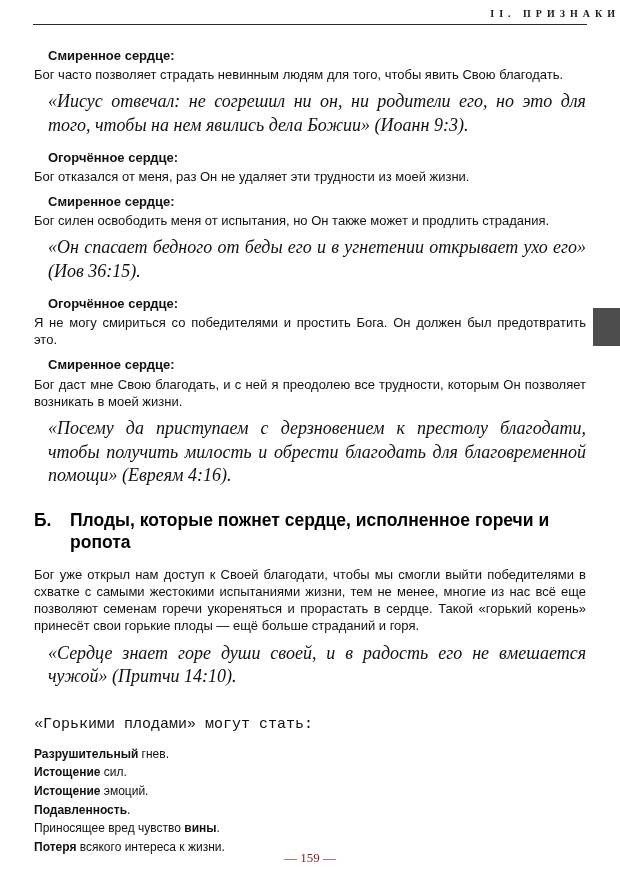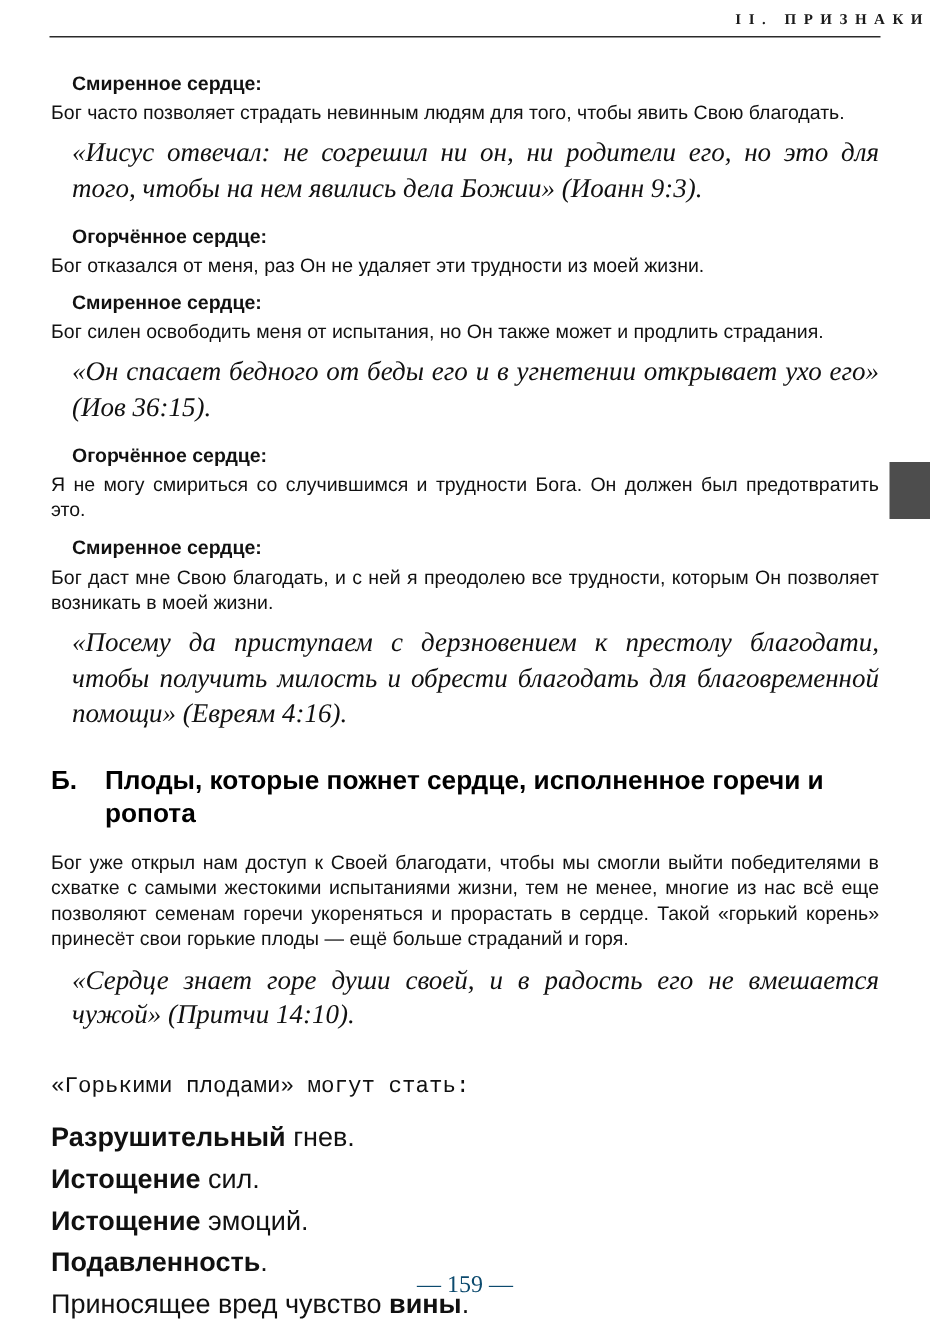--- a/index.html
+++ b/index.html
@@ -72,41 +72,41 @@
     margin: 0 0 4px 0;
     text-align: justify;
   }
   .list-heading {
     font-size: 15px;
     margin: 26px 0 10px 0;
     font-family: Liberation Mono, monospace;
   }
   .fruit-list { margin: 0; }
   .fruit-item {
-    font-size: 18px;
+    font-size: 12px;
     line-height: 1.55;
   }
   .bold-term { font-weight: bold; }
   .edge-tab {
     position: absolute;
     right: 0;
     top: 308px;
     width: 27px;
     height: 38px;
     background: #4d4d4d;
   }
   .page-number {
     position: absolute;
     bottom: 14px;
     left: 0;
     width: 100%;
     text-align: center;
     font-family: "Liberation Serif", serif;
-    font-size: 16px;
-    color: #0c4a6e;
+    font-size: 13px;
+    color: #7f1d1d;
   }
 </style>
 </head>
 <body>
 
 <div class="page">
 
   <div class="running-head">II. ПРИЗНАКИ</div>
   <hr class="head-rule">
 
@@ -117,21 +117,21 @@
     <div class="quote">«Иисус отвечал: не согрешил ни он, ни родители его, но это для того, чтобы на нем явились дела Божии» (Иоанн 9:3).</div>
 
     <div class="label">Огорчённое сердце:</div>
     <div class="para">Бог отказался от меня, раз Он не удаляет эти трудности из моей жизни.</div>
 
     <div class="label">Смиренное сердце:</div>
     <div class="para">Бог силен освободить меня от испытания, но Он также может и продлить страдания.</div>
     <div class="quote">«Он спасает бедного от беды его и в угнетении открывает ухо его» (Иов 36:15).</div>
 
     <div class="label">Огорчённое сердце:</div>
-    <div class="para">Я не могу смириться со случившимся и трудности Бога. Он должен был предотвратить это.</div>
+    <div class="para">Я не могу смириться со победителями и простить Бога. Он должен был предотвратить это.</div>
 
     <div class="label">Смиренное сердце:</div>
     <div class="para">Бог даст мне Свою благодать, и с ней я преодолею все трудности, которым Он позволяет возникать в моей жизни.</div>
     <div class="quote">«Посему да приступаем с дерзновением к престолу благодати, чтобы получить милость и обрести благодать для благовременной помощи» (Евреям 4:16).</div>
 
     <div class="section-heading">
       <span class="section-letter">Б.</span>
       <span class="section-title">Плоды, которые пожнет сердце, исполненное горечи и ропота</span>
     </div>
 

